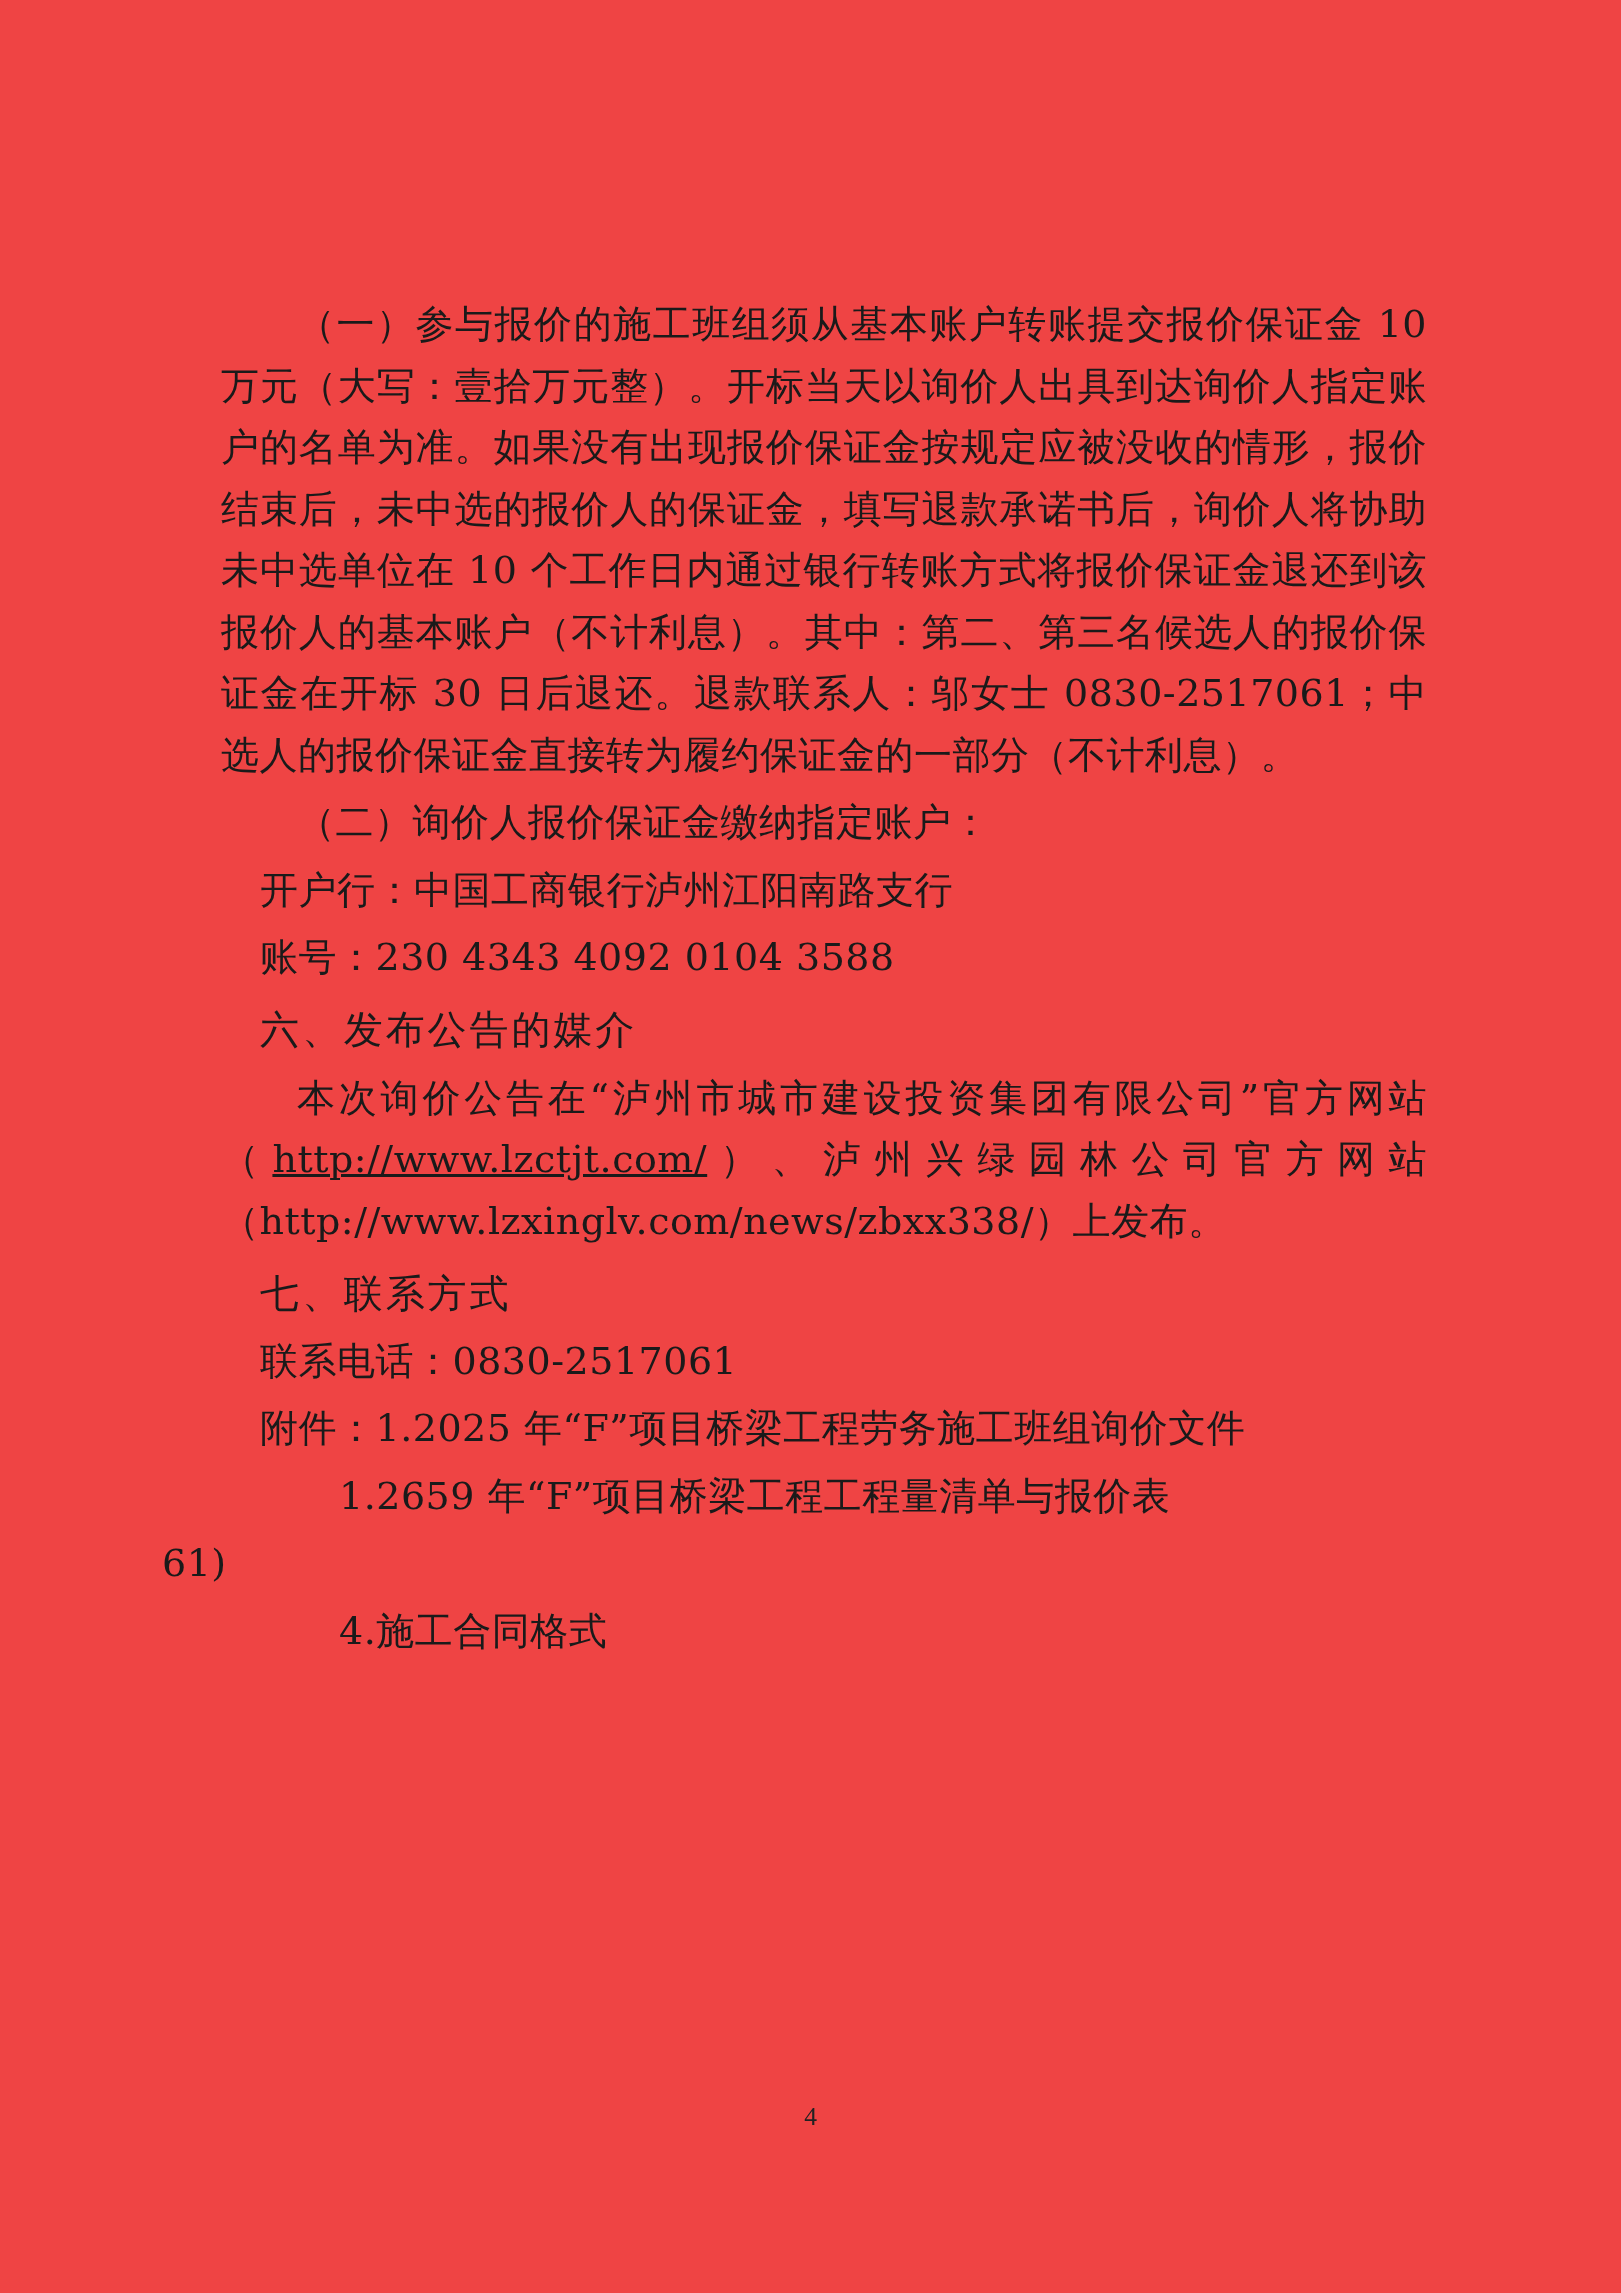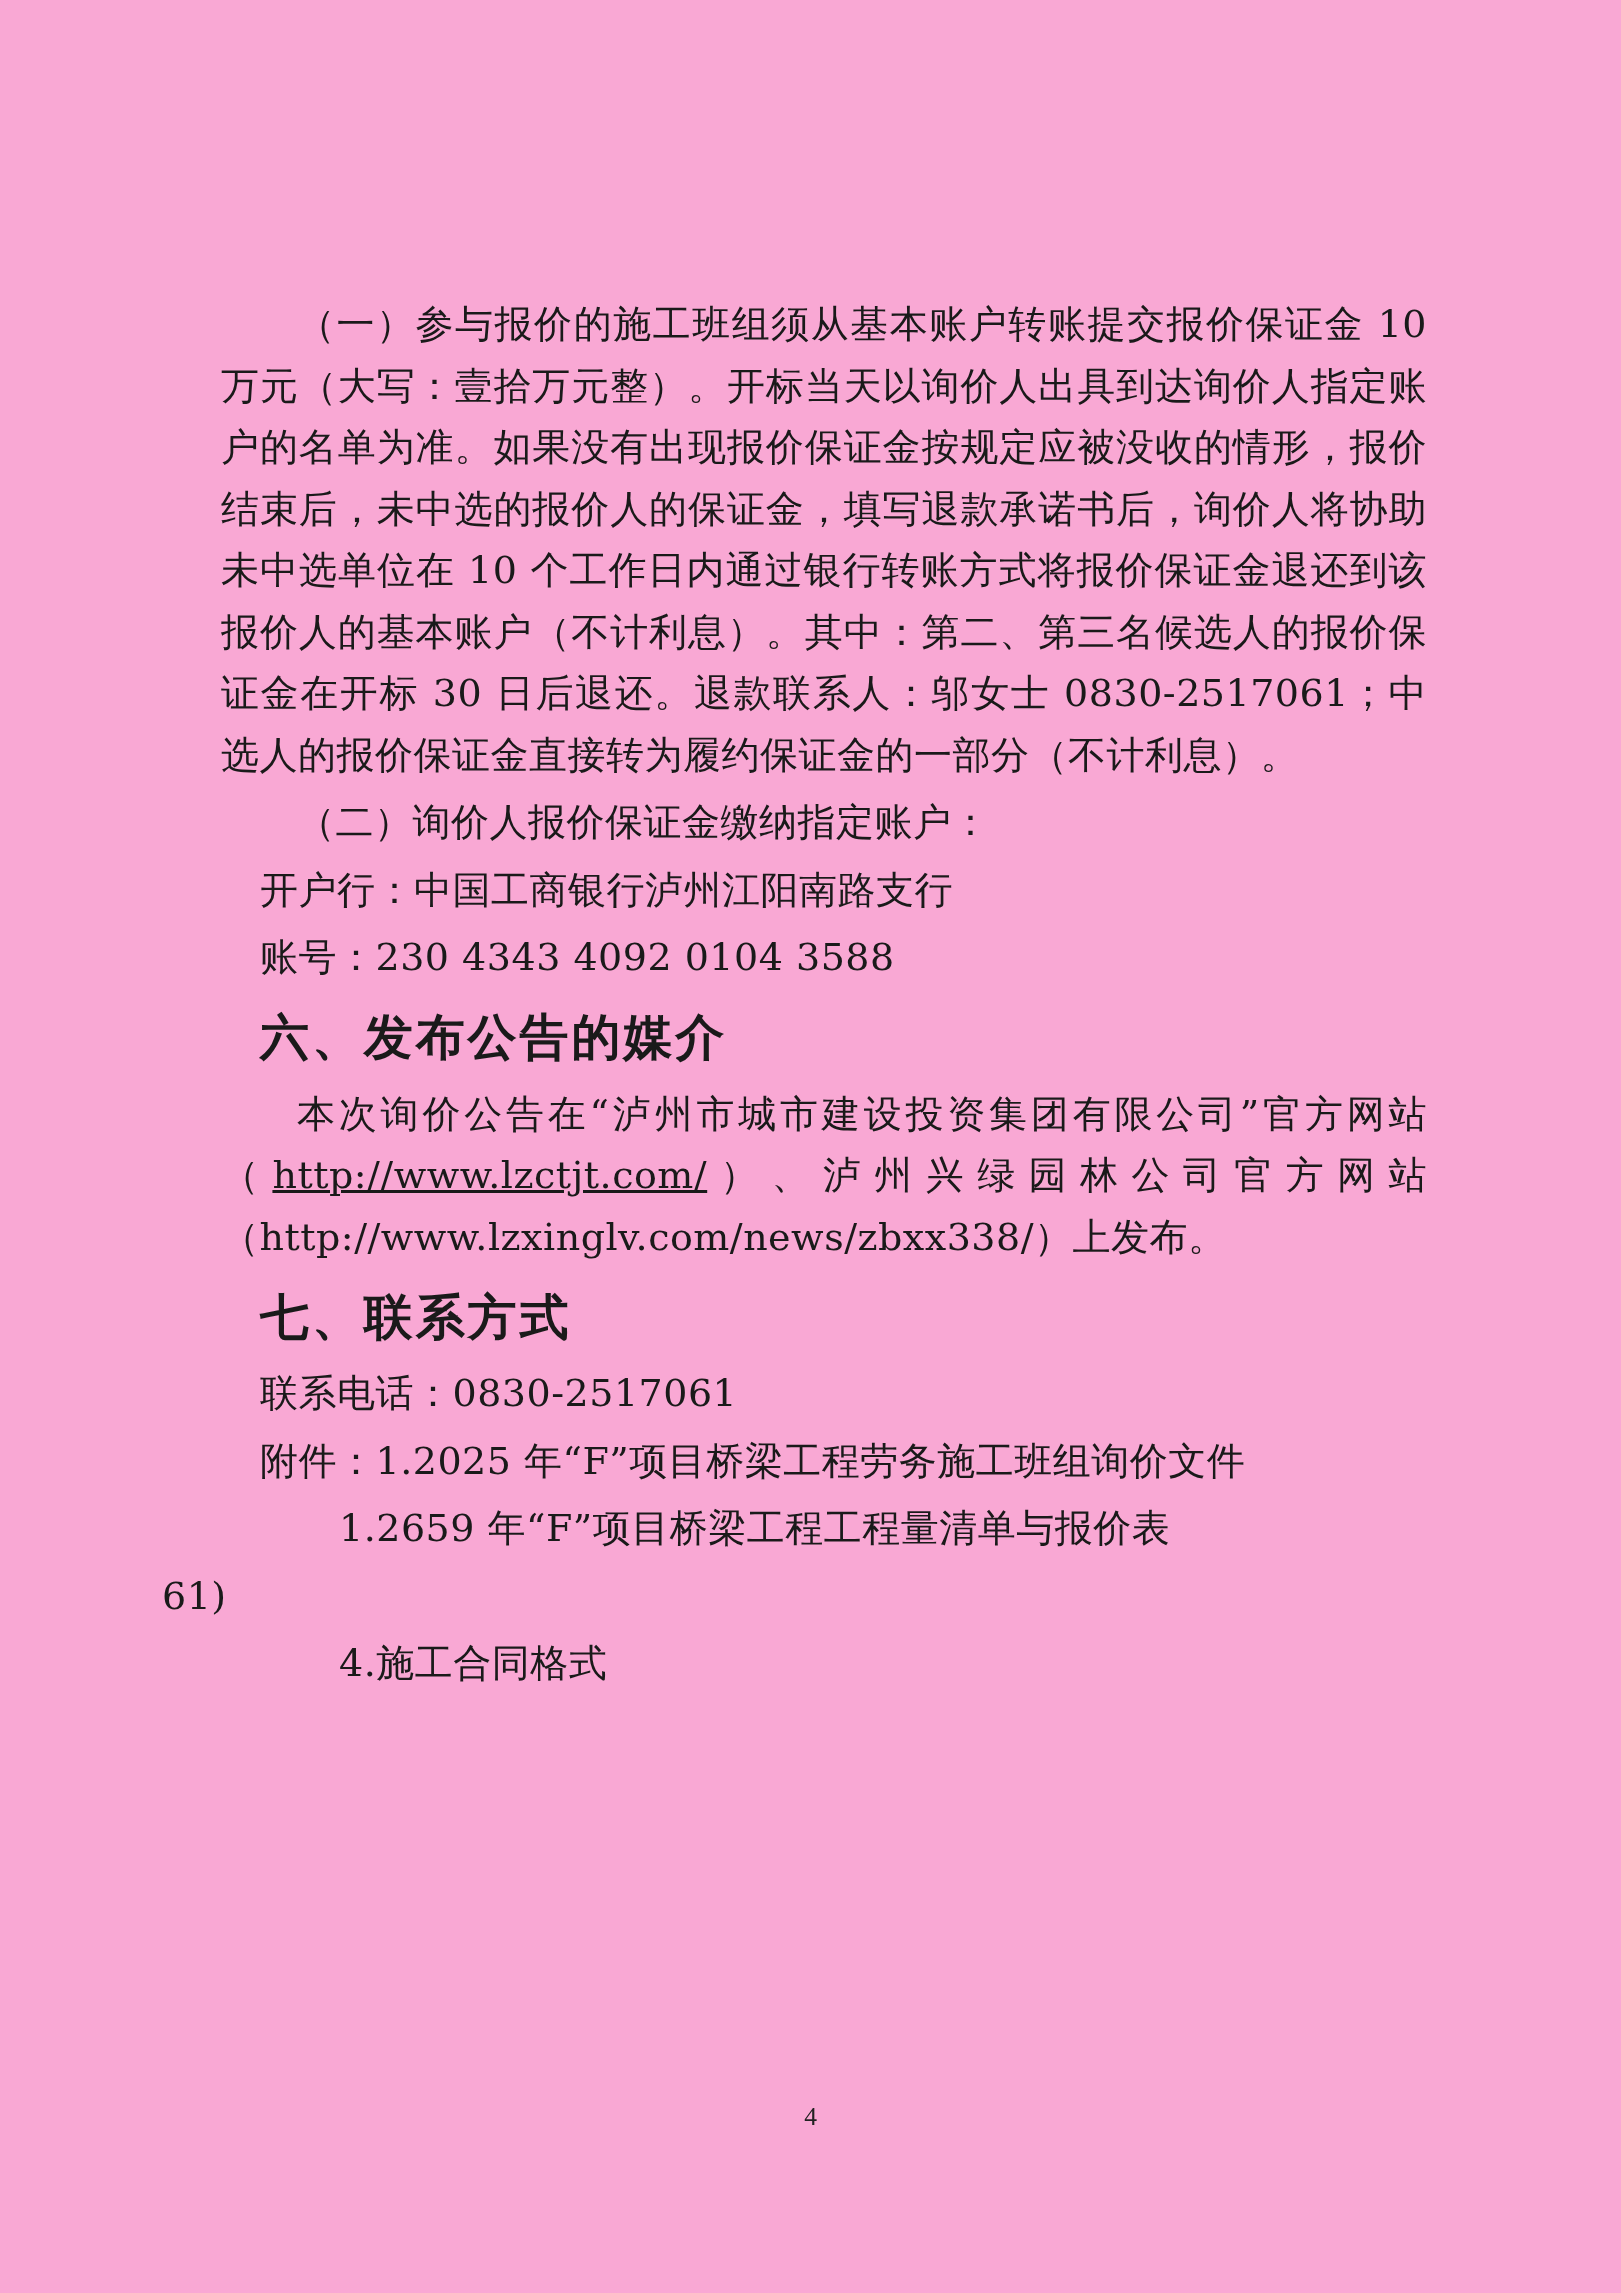--- a/index.html
+++ b/index.html
@@ -13,42 +13,42 @@
     font-family: "DejaVu Serif", "Liberation Serif", serif;
     color: #1a1a1a;
     position: relative;
     overflow: hidden;
   }
   .page {
     position: absolute;
     top: 0; left: 0;
     width: 1621px;
     height: 2294px;
-    background: #f9a8d4;
+    background: #ef4444;
   }
   .content {
     position: absolute;
     left: 221px;
     top: 294px;
     width: 1206px;
   }
   p {
     margin: 0 0 5.9px 0;
     font-size: 38px;
     line-height: 1.62;
     text-align: justify;
     text-justify: inter-ideograph;
     letter-spacing: 0.5px;
   }
   .indent {
     text-indent: 76px;
   }
   .heading {
-    font-weight: bold;
-    font-size: 49px;
+    font-weight: normal;
+    font-size: 39px;
     letter-spacing: 2.9px;
     margin: 9.8px 0 5.9px 0;
     text-indent: 39px;
   }
   .sub-line {
     text-indent: 39px;
   }
   .attach-line {
     text-indent: 118px;
   }

